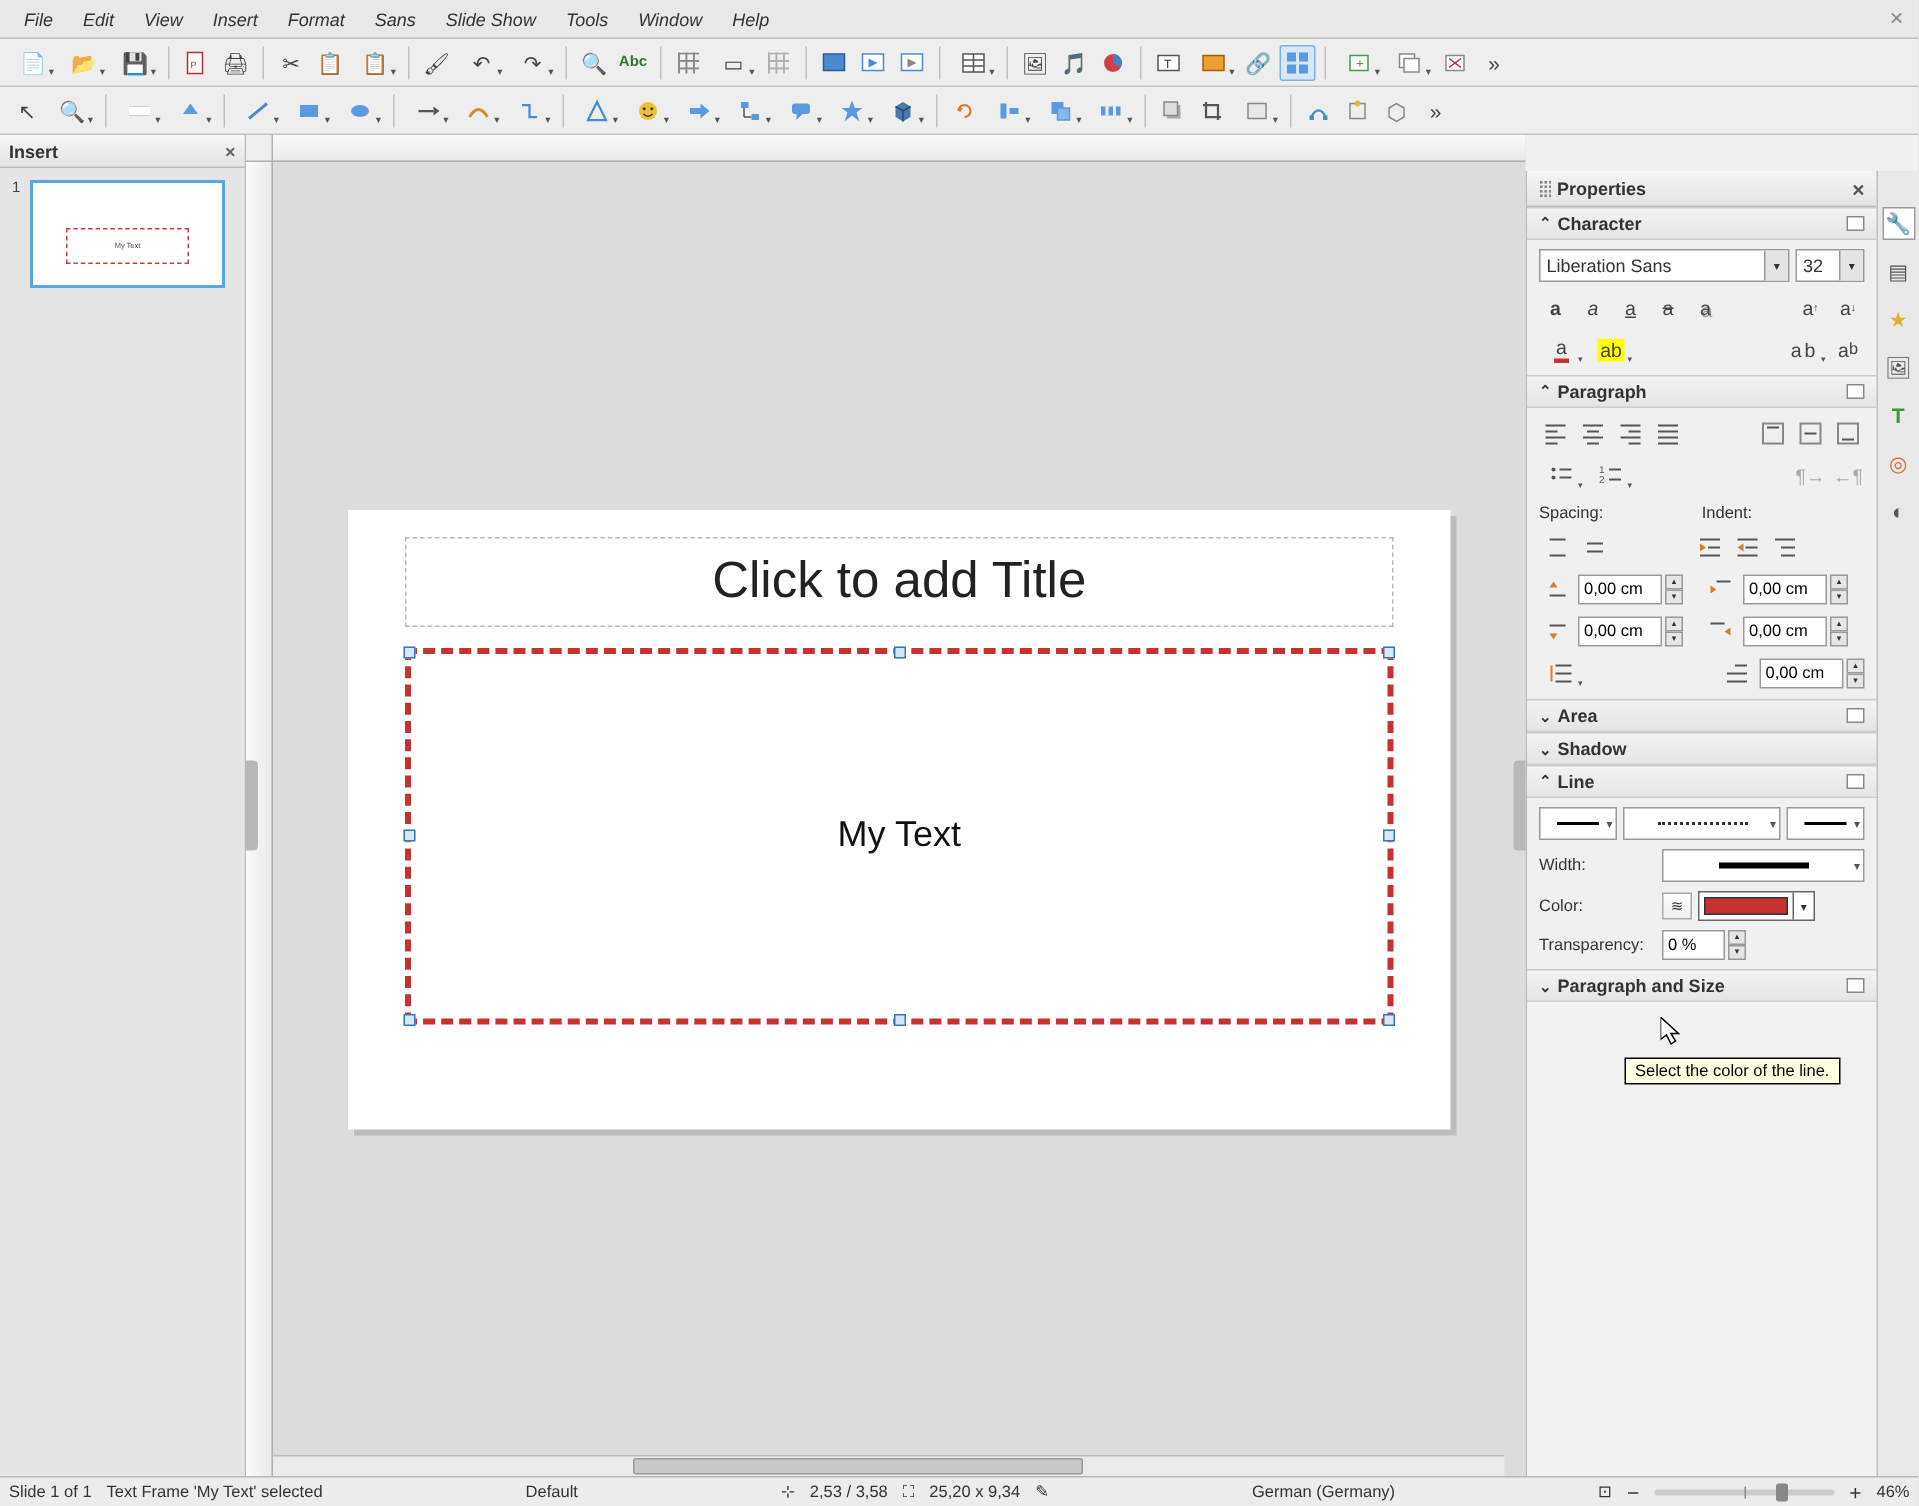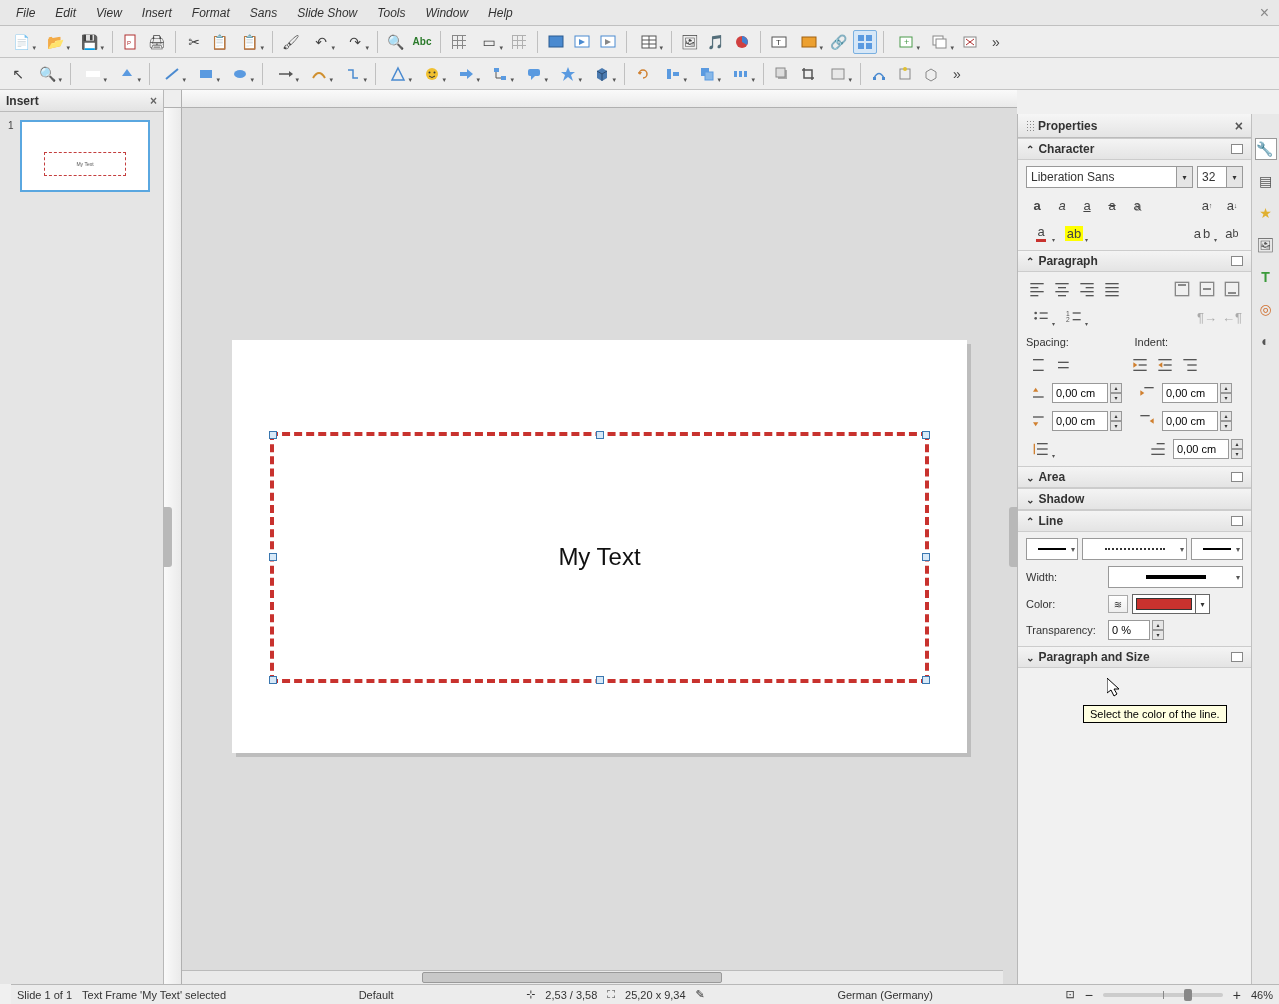--- a/index.html
+++ b/index.html
@@ -84,21 +84,21 @@
 
 .sidebar-tabs { width: 28px; background: #e8e8e8; border-left: 1px solid #c0c0c0; display: flex; flex-direction: column; align-items: center; padding-top: 24px; gap: 10px; }
 .sidebar-tabs .tab { width: 22px; height: 22px; display: flex; align-items: center; justify-content: center; font-size: 14px; color: #555; border: 1px solid transparent; }
 .sidebar-tabs .tab.active { background: #fff; border-color: #999; }
 
 
 .canvas-scroll-h { position: absolute; bottom: 0; left: 18px; right: 14px; height: 14px; background: #eaeaea; border-top: 1px solid #bbb; }
 .canvas-scroll-h .thumb-bar { position: absolute; left: 240px; width: 300px; top: 1px; bottom: 1px; background: #c8c8c8; border: 1px solid #999; border-radius: 2px; }
 
 
-.statusbar { height: 20px; background: #ececec; border-top: 1px solid #b8b8b8; display: flex; align-items: center; font-size: 11px; padding: 0 6px; gap: 10px; margin-left: 11px; }
+.statusbar { height: 20px; background: #ececec; border-top: 1px solid #b8b8b8; display: flex; align-items: center; font-size: 11px; padding: 0 6px; gap: 10px; }
 .statusbar .spacer { flex: 1; }
 .zoom-slider { width: 120px; height: 4px; background: #ccc; position: relative; border-radius: 2px; }
 .zoom-slider .knob { position: absolute; top: -4px; left: 68%; width: 8px; height: 12px; background: #888; border-radius: 2px; }
 .zoom-slider .tick { position: absolute; top: -2px; left: 50%; width: 1px; height: 8px; background: #888; }
 
 .cursor-arrow { position: absolute; z-index: 1001; pointer-events: none; }
 
 svg.icon { width: 16px; height: 16px; }
 
 .dash-style { width: 60px; height: 0; border-top: 2px dotted #333; }
@@ -431,20 +431,21 @@
   </div>
 
   <div class="canvas-pane">
     <div class="ruler-corner"></div>
     <div class="ruler-h"></div>
     <div class="ruler-v"></div>
     <div class="collapse-grip"></div>
     <div class="collapse-grip right"></div>
 
     <div class="slide-page">
+      <div class="title-ph">Click to add Title</div>
       <div class="content-ph">
         <span>My Text</span>
         <span class="handle" style="left:-5px;top:-5px"></span>
         <span class="handle" style="left:50%;top:-5px;transform:translateX(-50%)"></span>
         <span class="handle" style="right:-5px;top:-5px"></span>
         <span class="handle" style="left:-5px;top:50%;transform:translateY(-50%)"></span>
         <span class="handle" style="right:-5px;top:50%;transform:translateY(-50%)"></span>
         <span class="handle" style="left:-5px;bottom:-5px"></span>
         <span class="handle" style="left:50%;bottom:-5px;transform:translateX(-50%)"></span>
         <span class="handle" style="right:-5px;bottom:-5px"></span>

